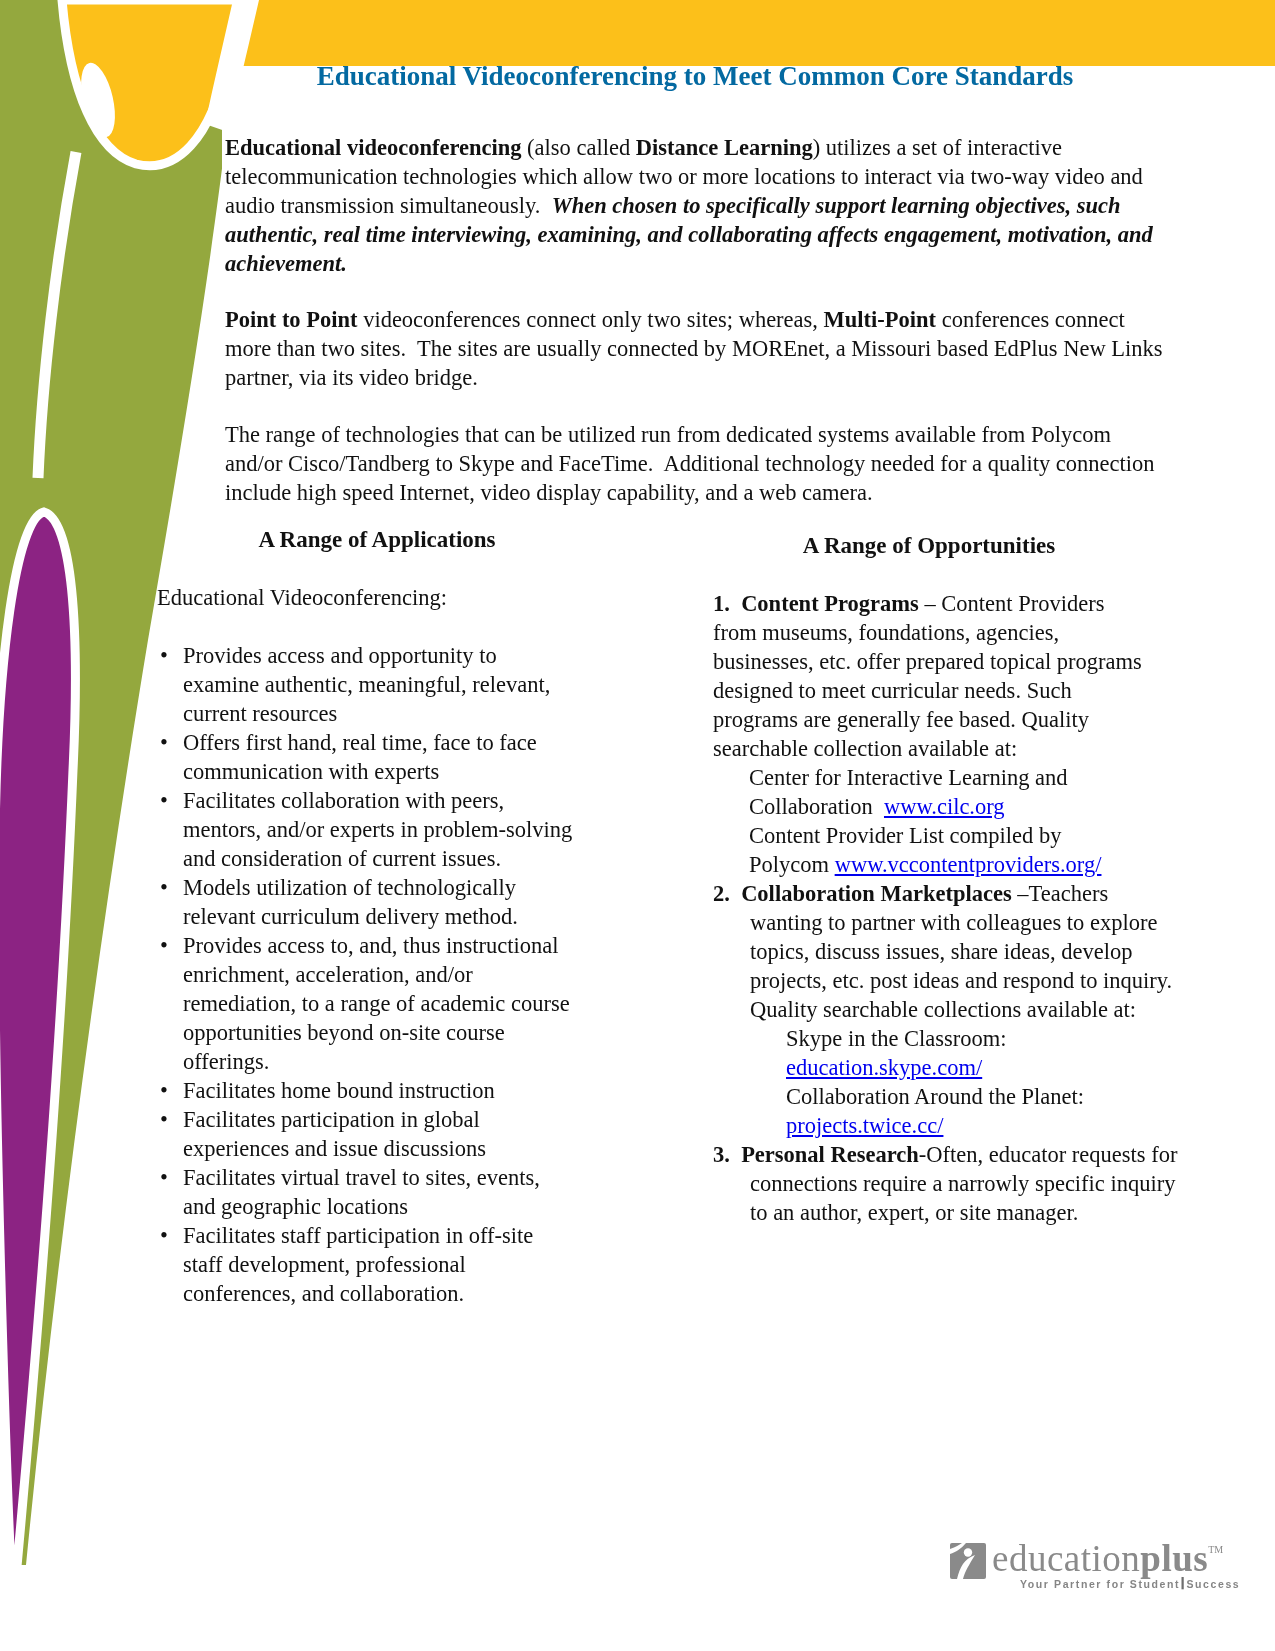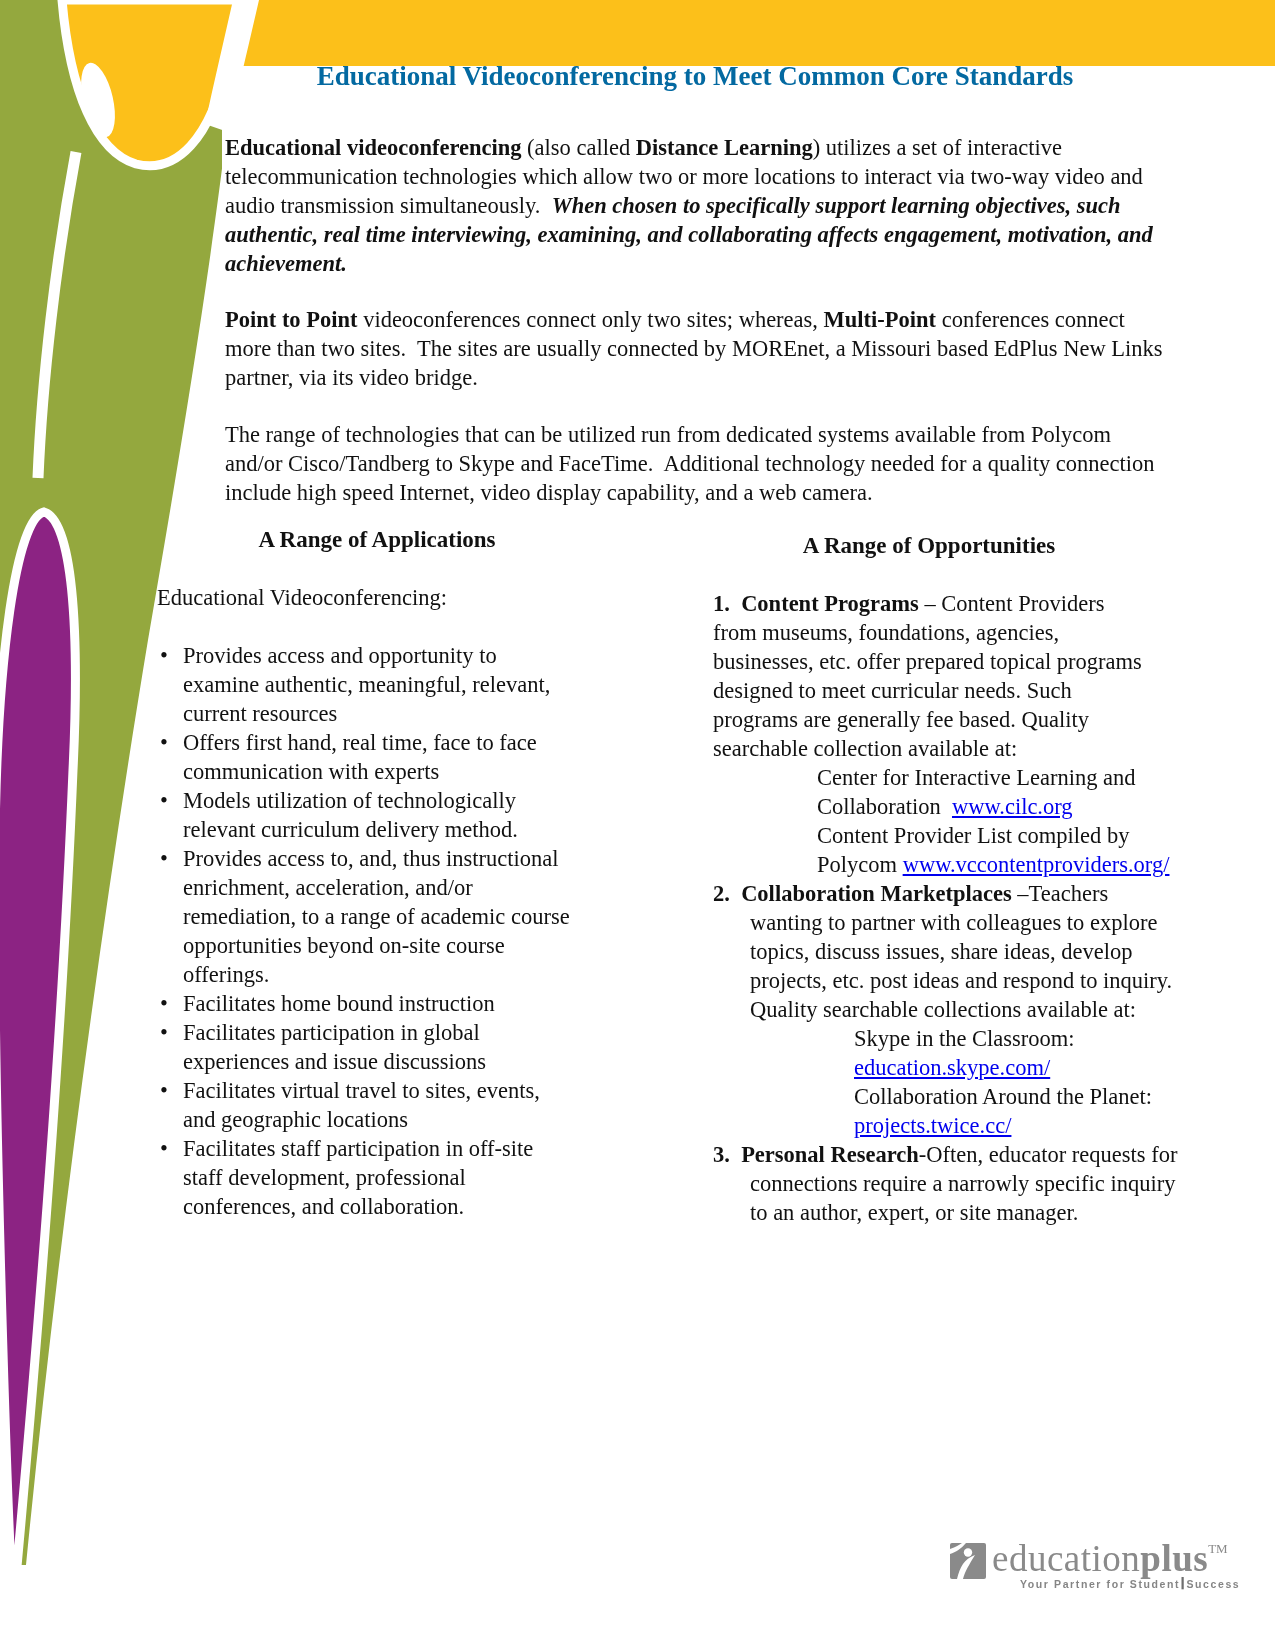--- a/index.html
+++ b/index.html
@@ -33,29 +33,29 @@
   .col-heading{font-weight:bold;font-size:23px;line-height:29px;text-align:center;margin:0 0 29px 0;}
   .col-left .col-heading{width:440px;}
   .col-right .col-heading{width:432px;}
   .apps-intro{margin:0 0 29px 0;}
   ul.bullets{list-style:none;margin:0;padding:0;width:420px;}
   ul.bullets li{position:relative;padding-left:26px;margin:0;}
   ul.bullets li::before{content:"\2022";position:absolute;left:3px;top:0;}
   .opp-item{width:434px;}
   .opp-item.hanging{padding-left:37px;text-indent:-37px;}
   .opp-item.hanging .sub{text-indent:0;}
-  .subentry{margin-left:104px;width:360px;}
+  .subentry{margin-left:36px;width:360px;}
   a.doclink{color:#0000EE;text-decoration:underline;cursor:pointer;}
   
   .logo{position:absolute;left:950px;top:1540px;z-index:4;display:flex;align-items:flex-start;color:#8A8A8A;}
   .logo-icon{flex:0 0 auto;margin-top:3px;}
   .logo-text{margin-left:6px;line-height:1;}
   .brand{font-size:37px;letter-spacing:0.5px;}
   .brand .suffix{font-weight:bold;}
-  .brand sup{font-size:13px;vertical-align:18px;letter-spacing:0;}
+  .brand sup{font-size:10px;vertical-align:18px;letter-spacing:0;}
   .tagline{
     font-family:"Liberation Sans", sans-serif;font-size:10.5px;font-weight:bold;
     letter-spacing:1.6px;color:#858585;margin-top:1px;margin-left:28px;
     display:flex;align-items:flex-end;
   }
   .tagline .fig{font-family:"Liberation Serif", serif;font-size:16px;line-height:11px;font-weight:bold;color:#6e6e6e;}
 </style>
 </head>
 <body>
 
@@ -87,20 +87,21 @@
   <p class="tblock p2"><span class="b">Point to Point</span><span> videoconferences connect only two sites; whereas, </span><span class="b">Multi-Point</span><span> conferences connect more than two sites.&nbsp; The sites are usually connected by MOREnet, a Missouri based EdPlus New Links partner, via its video bridge.</span></p>
 
   <p class="tblock p3">The range of technologies that can be utilized run from dedicated systems available from Polycom and/or Cisco/Tandberg to Skype and FaceTime.&nbsp; Additional technology needed for a quality connection include high speed Internet, video display capability, and a web camera.</p>
 
   <div class="tblock col-left">
     <div class="col-heading">A Range of Applications</div>
     <div class="apps-intro">Educational Videoconferencing:</div>
     <ul class="bullets">
       <li>Provides access and opportunity to examine authentic, meaningful, relevant, current resources</li>
       <li>Offers first hand, real time, face to face communication with experts</li>
+      <li>Facilitates collaboration with peers, mentors, and/or experts in problem-solving and consideration of current issues.</li>
       <li>Models utilization of technologically relevant curriculum delivery method.</li>
       <li>Provides access to, and, thus instructional enrichment, acceleration, and/or remediation, to a range of academic course opportunities beyond on-site course offerings.</li>
       <li>Facilitates home bound instruction</li>
       <li>Facilitates participation in global experiences and issue discussions</li>
       <li>Facilitates virtual travel to sites, events, and geographic locations</li>
       <li>Facilitates staff participation in off-site staff development, professional conferences, and collaboration.</li>
     </ul>
   </div>
 
   <div class="tblock col-right">

